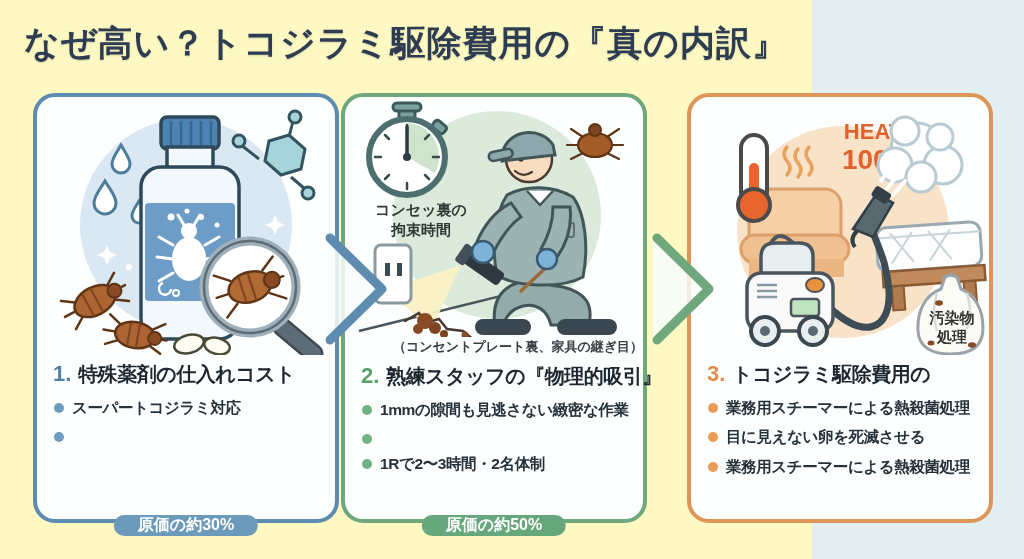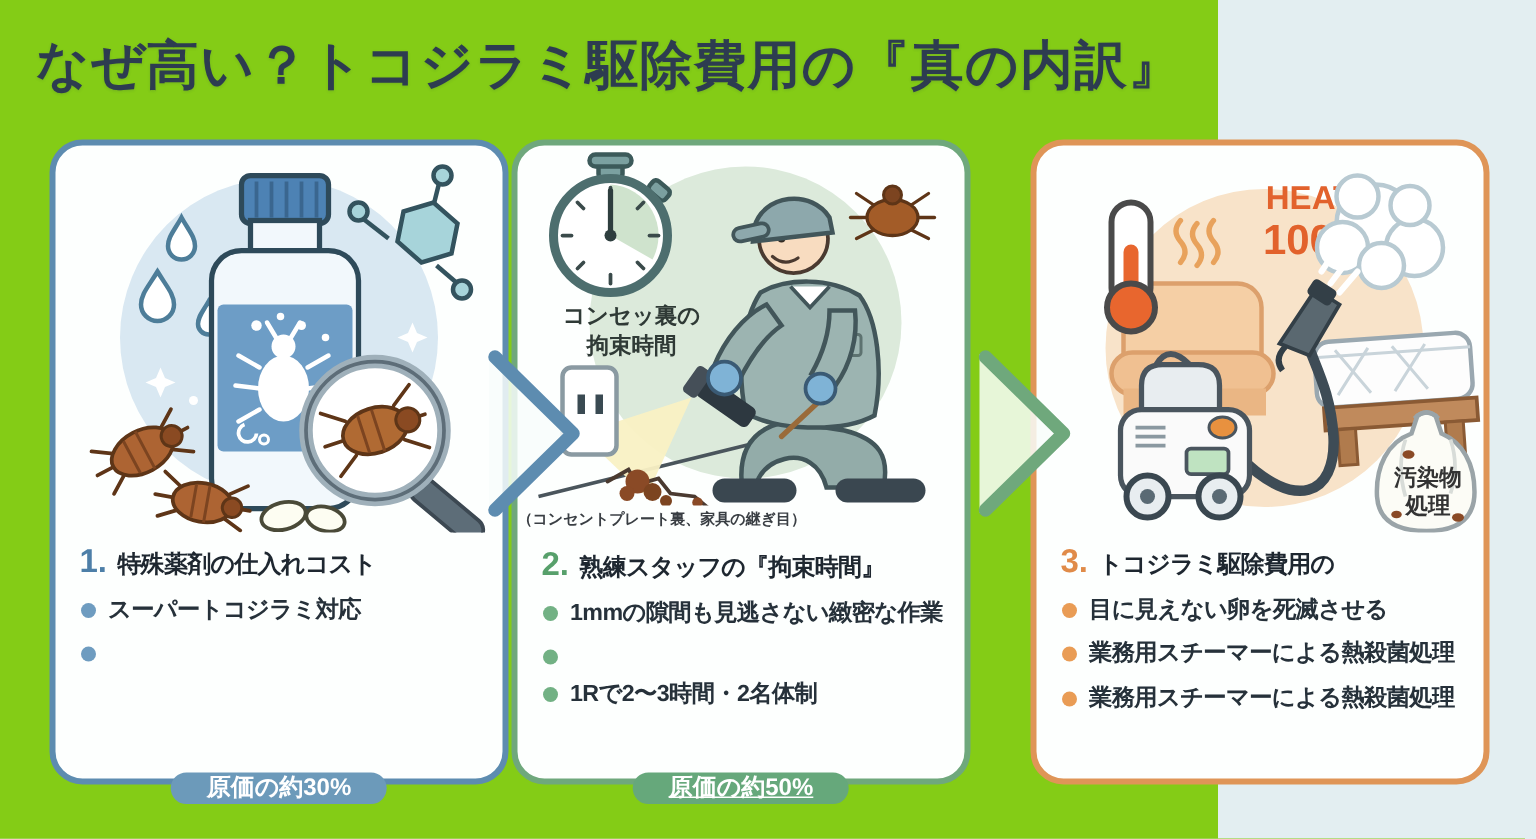--- a/index.html
+++ b/index.html
@@ -2,21 +2,21 @@
 <html><head>
 <meta charset="utf-8">
 <style>
   * { margin:0; padding:0; box-sizing:border-box; }
   html,body { width:1024px; height:559px; }
   body{
     font-family:"Liberation Sans","DejaVu Sans",sans-serif;
     background:#e3eef1;
     overflow:hidden;
   }
-  .stage{ position:relative; width:812px; height:559px; background:#84cc16; }
+  .stage{ position:relative; width:812px; height:559px; background:#fef9c3; }
 
   .main-title{
     position:absolute; top:20px; left:0; width:100%;
     text-align:center; font-size:35px; font-weight:800;
     color:#2d3c50; letter-spacing:1px;
     text-shadow:0 1px 2px rgba(40,60,80,.18);
   }
 
   .panel{
     position:absolute; top:93px; width:306px; height:430px;
@@ -24,44 +24,44 @@
   }
   .panel.p1{ left:33px;  border-color:#5d8cb0; }
   .panel.p2{ left:341px; border-color:#6fa87c; }
   .panel.p3{ left:687px; border-color:#df9557; }
 
   .illus{ display:block; width:298px; }
   .p1 .illus, .p3 .illus{ height:258px; }
   .p2 .illus{ height:240px; }
 
   .caption{
-    text-align:left; font-size:10px; font-weight:700; color:#3a3f44;
+    text-align:right; font-size:13px; font-weight:700; color:#3a3f44;
     height:20px; line-height:20px; white-space:nowrap;
   }
 
   .panel-title{
     display:flex; align-items:baseline; gap:7px;
     padding:6px 10px 2px 16px; white-space:nowrap;
   }
   .panel-title .num{ font-size:22px; font-weight:800; }
   .p1 .num{ color:#4d7fa8; } .p2 .num{ color:#57a06b; } .p3 .num{ color:#e08b49; }
-  .panel-title .txt{ font-size:16px; font-weight:800; color:#1e2730; letter-spacing:-0.5px; }
+  .panel-title .txt{ font-size:20px; font-weight:800; color:#1e2730; letter-spacing:-0.5px; }
 
   ul.bullets{ list-style:none; padding:8px 20px 0 17px; display:flex; flex-direction:column; gap:10px; }
   ul.bullets li{ display:flex; align-items:flex-start; gap:8px; white-space:nowrap; }
   .dot{ flex:none; width:10px; height:10px; border-radius:50%; margin-top:5px; }
   .p1 .dot{ background:#6e9cc0; } .p2 .dot{ background:#72b184; } .p3 .dot{ background:#e99c55; }
   .bullet-text{ font-size:15.5px; font-weight:700; color:#26313a; letter-spacing:-0.4px; line-height:1.25; }
 
   .badge{
     position:absolute; left:50%; bottom:-17px; transform:translateX(-50%);
     padding:0 24px; border-radius:22px; white-space:nowrap;
     color:#ffffff; font-size:16px; font-weight:800;
   }
-  .p1 .badge{ background:#6c9aba; } .p2 .badge{ background:#66a87b;text-decoration:underline; } .p3 .badge{ background:#e29455; }
+  .p1 .badge{ background:#6c9aba; } .p2 .badge{ background:#66a87b; } .p3 .badge{ background:#e29455; }
 
   .arrow{ position:absolute; top:228px; width:76px; height:122px; }
   .arrow.a1{ left:324px; } .arrow.a2{ left:651px; }
 </style>
 </head>
 <body>
 
 <div class="stage">
 
   <h1 class="main-title">なぜ高い？トコジラミ駆除費用の『真の内訳』</h1>
@@ -275,21 +275,21 @@
         <path d="M205,55 a23,23 0 0 0 -10,-14 l4,14 Z" fill="#6b4a33"></path>
         <circle cx="176" cy="62" r="2.6" fill="#332a22"></circle>
         <path d="M170,74 q8,7 17,1" stroke="#4a3a30" stroke-width="2.2" fill="none" stroke-linecap="round"></path>
         <path d="M158,54 a27,24 0 0 1 50,-6 l2,10 -53,6 Z" fill="#8da8ac" stroke="#42565a" stroke-width="3"></path>
         <rect x="143" y="56" width="24" height="9" rx="4.5" fill="#8da8ac" stroke="#42565a" stroke-width="2.5" transform="rotate(-12 143 56)"></rect>
       </g>
     </svg>
     <div class="caption">（コンセントプレート裏、家具の継ぎ目）</div>
     <h2 class="panel-title">
       <span class="num">2.</span>
-      <span class="txt">熟練スタッフの『拘束時間』</span>
+      <span class="txt">熟練スタッフの『物理的吸引』</span>
     </h2>
     <ul class="bullets">
       <li>
           <span class="dot"></span>
           <span class="bullet-text">1mmの隙間も見逃さない緻密な作業</span>
         </li>
       <li>
           <span class="dot"></span>
         </li>
       <li>
@@ -387,25 +387,25 @@
       <text x="261" y="226" text-anchor="middle" font-size="15" font-weight="bold" fill="#333333">汚染物</text>
       <text x="261" y="245" text-anchor="middle" font-size="15" font-weight="bold" fill="#333333">処理</text>
     </svg>
     <h2 class="panel-title">
       <span class="num">3.</span>
       <span class="txt">トコジラミ駆除費用の</span>
     </h2>
     <ul class="bullets">
       <li>
           <span class="dot"></span>
+          <span class="bullet-text">業務用スチーマーによる熱殺菌処理</span>
+        </li>
+      <li>
+          <span class="dot"></span>
           <span class="bullet-text">目に見えない卵を死滅させる</span>
-        </li>
-      <li>
-          <span class="dot"></span>
-          <span class="bullet-text">業務用スチーマーによる熱殺菌処理</span>
         </li>
       <li>
           <span class="dot"></span>
           <span class="bullet-text">業務用スチーマーによる熱殺菌処理</span>
         </li>
     </ul>
   </section>
 
   <svg class="arrow a1" viewBox="0 0 76 122">
     <polygon points="2,8 58,61 2,114" fill="rgba(248,253,252,0.85)"></polygon>

